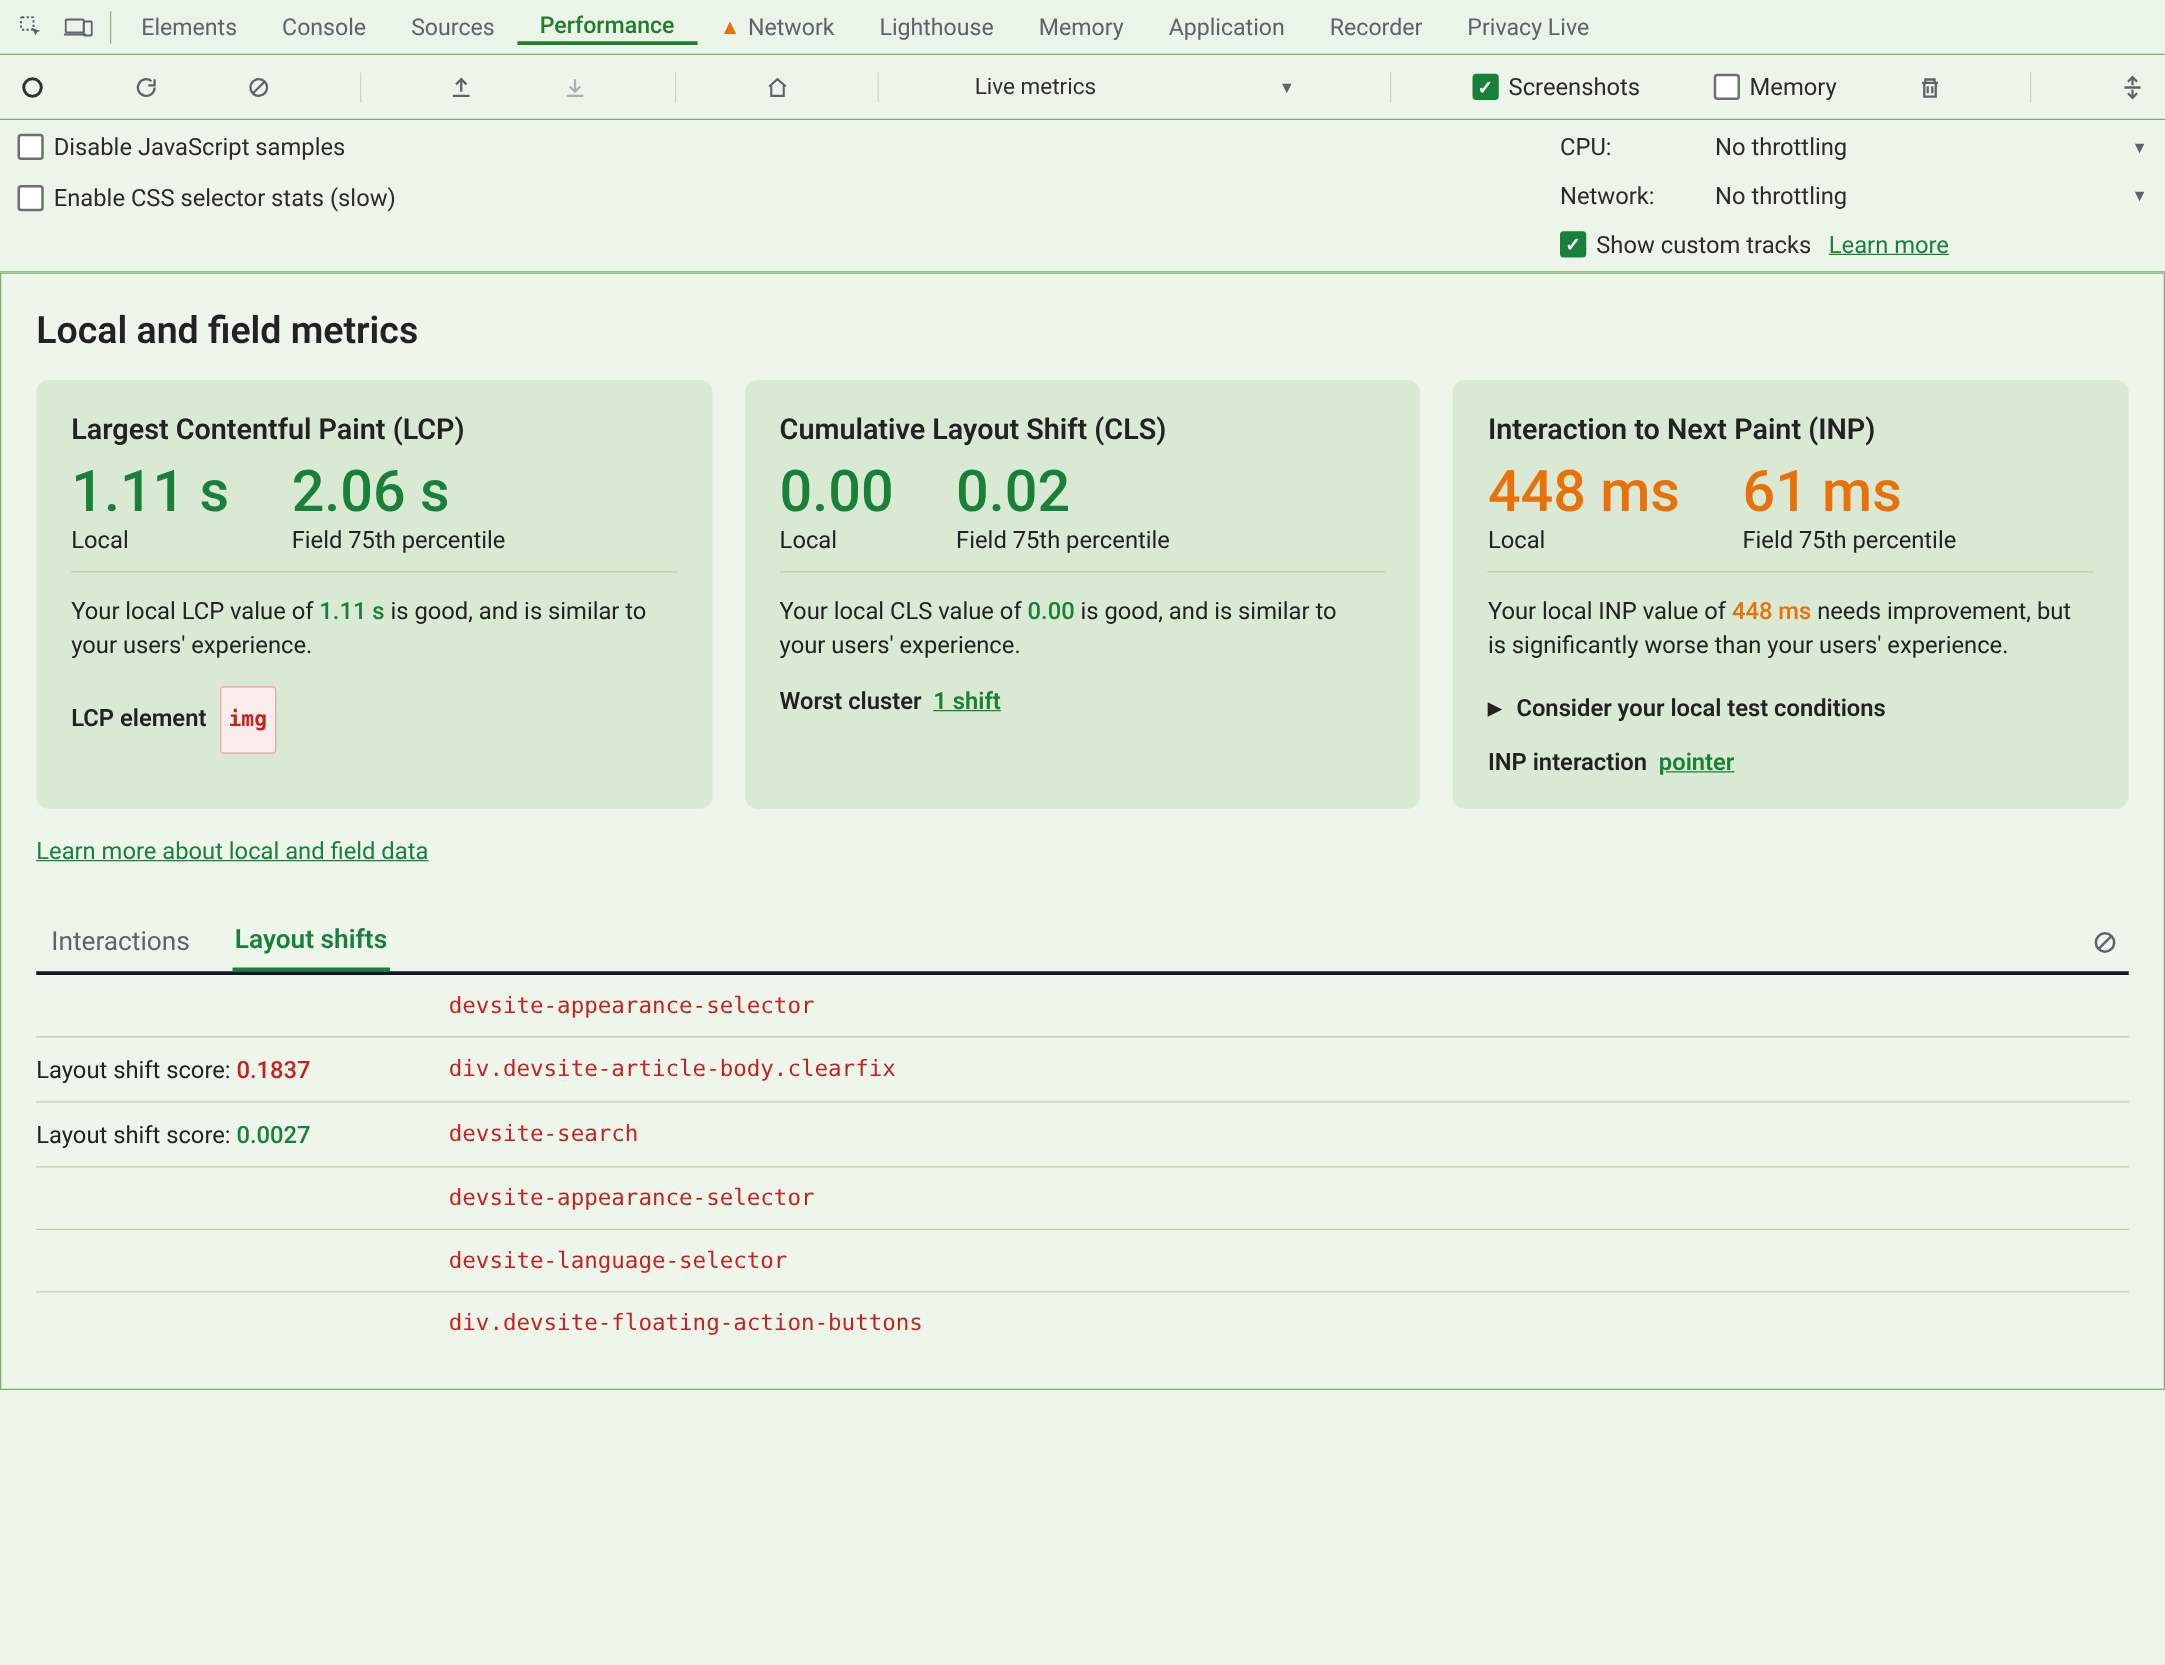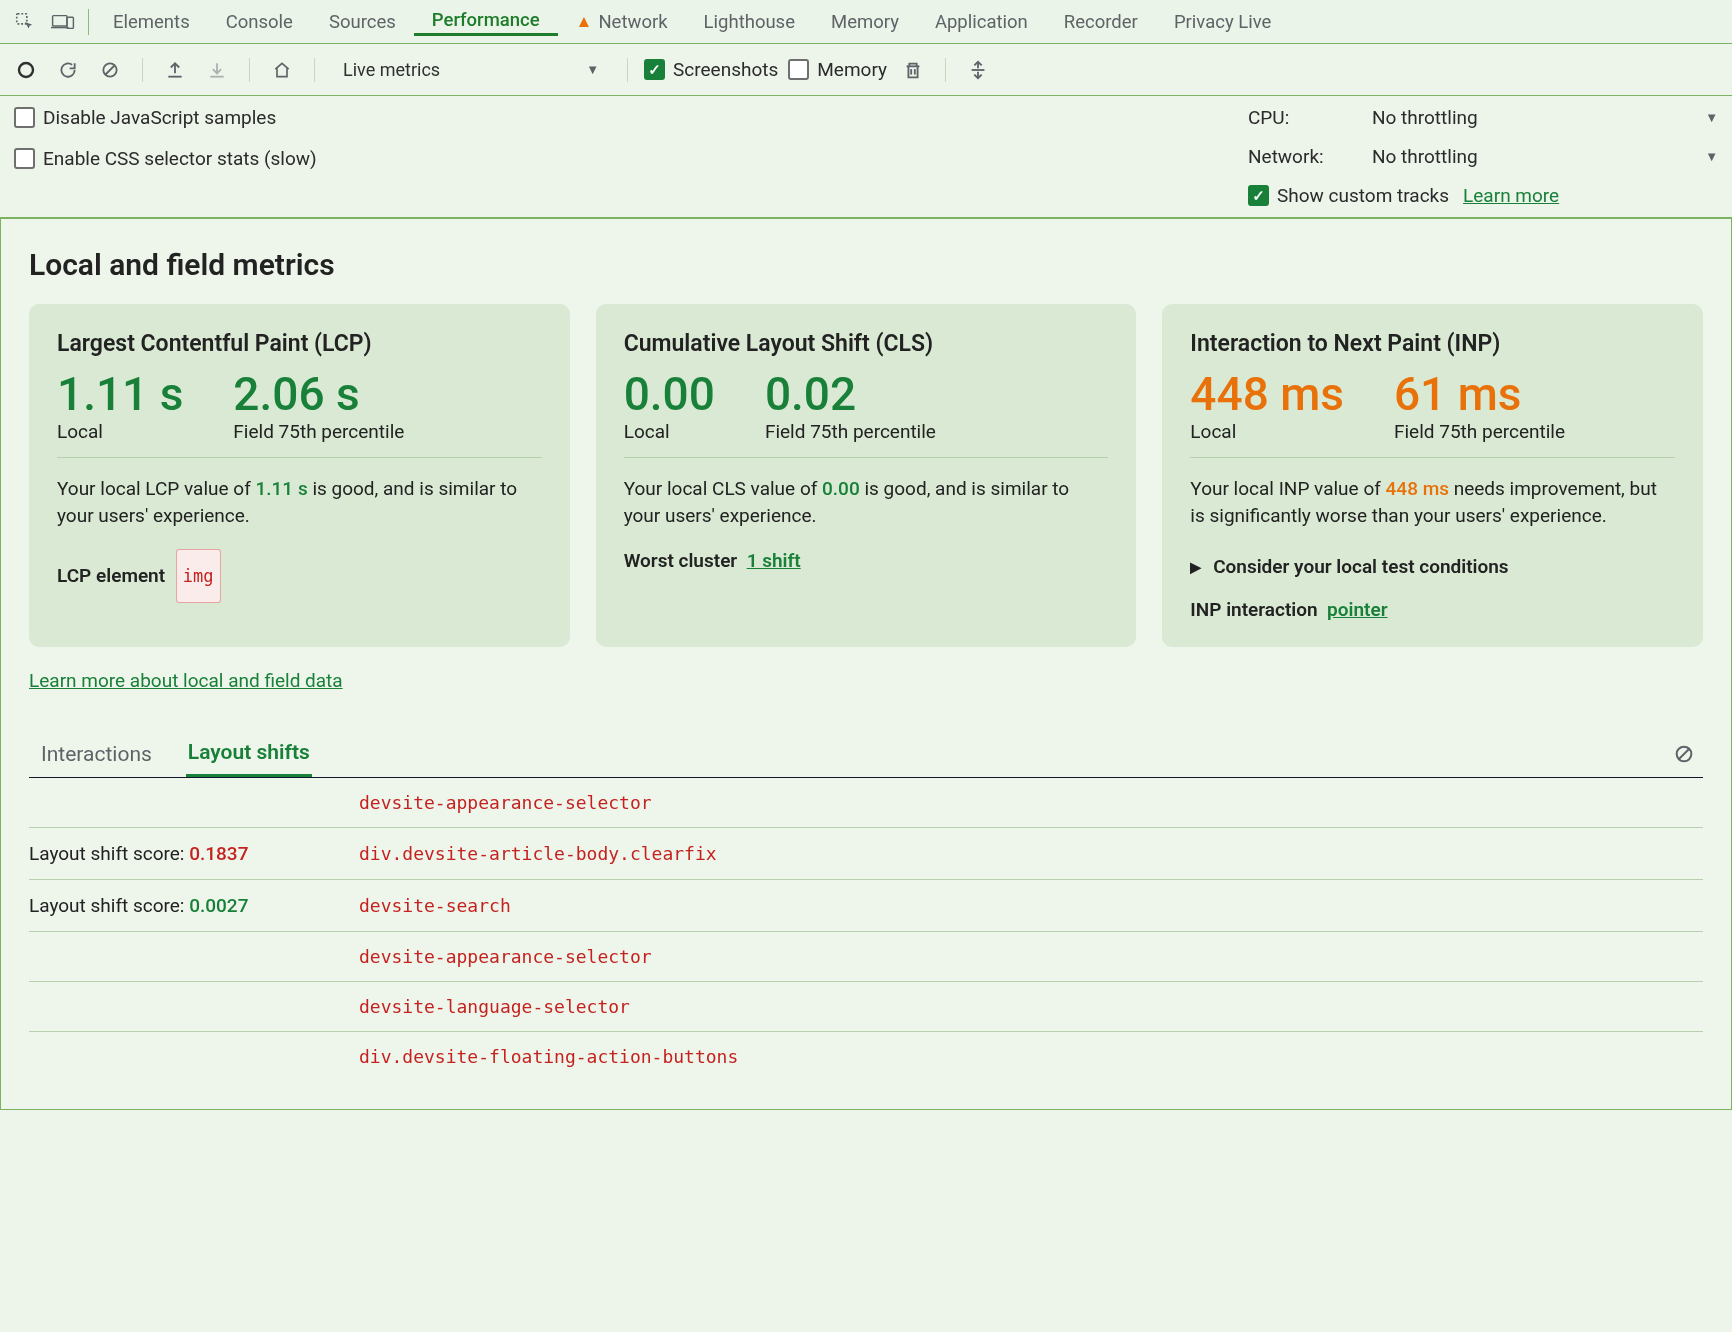--- a/index.html
+++ b/index.html
@@ -51,20 +51,21 @@
   
   .toolbar {
     display: flex;
     align-items: center;
     background: #edf5eb;
     border-bottom: 1px solid #7bb362;
     height: 52px;
     padding: 0 10px;
     gap: 10px;
     color: #5f6368;
+    justify-content: space-between;
   }
   .toolbar .icon-btn {
     width: 32px; height: 32px;
     display: flex; align-items: center; justify-content: center;
     color: #5f6368;
   }
   .toolbar .vrule {
     width: 1px; height: 24px;
     background: #c6d8c0;
     margin: 0 6px;
@@ -220,42 +221,42 @@
   }
   .tag {
     display: inline-block;
     color: #c5221f;
     border: 1px solid rgba(197,34,31,0.35);
     background: #f9eceb;
     padding: 16px 6px;
     border-radius: 3px;
     font-family: Menlo, Consolas, monospace;
     font-size: 17px;
-    font-weight: 400;
+    font-weight: 700;
     margin-left: 6px;
   }
   .expand-row {
     display: flex;
     align-items: center;
     gap: 12px;
     margin-top: 26px;
     font-size: 19px;
     font-weight: 600;
     color: #222;
     cursor: pointer;
   }
   .expand-row .tri { font-size: 14px; color: #222; }
   .learn { font-size: 19px; margin-top: 2px; }
 
   
   .lowtabs {
     display: flex;
     align-items: center;
     margin-top: 38px;
-    border-bottom: 1px solid #0f172a;
+    border-bottom: 3px solid #0f172a;
   }
   .lowtabs .ltab {
     padding: 10px 2px;
     margin: 0 16px;
     font-size: 21px;
     color: #5f6368;
     cursor: pointer;
   }
   .lowtabs .ltab:first-child { margin-left: 10px; }
   .lowtabs .ltab.active {

